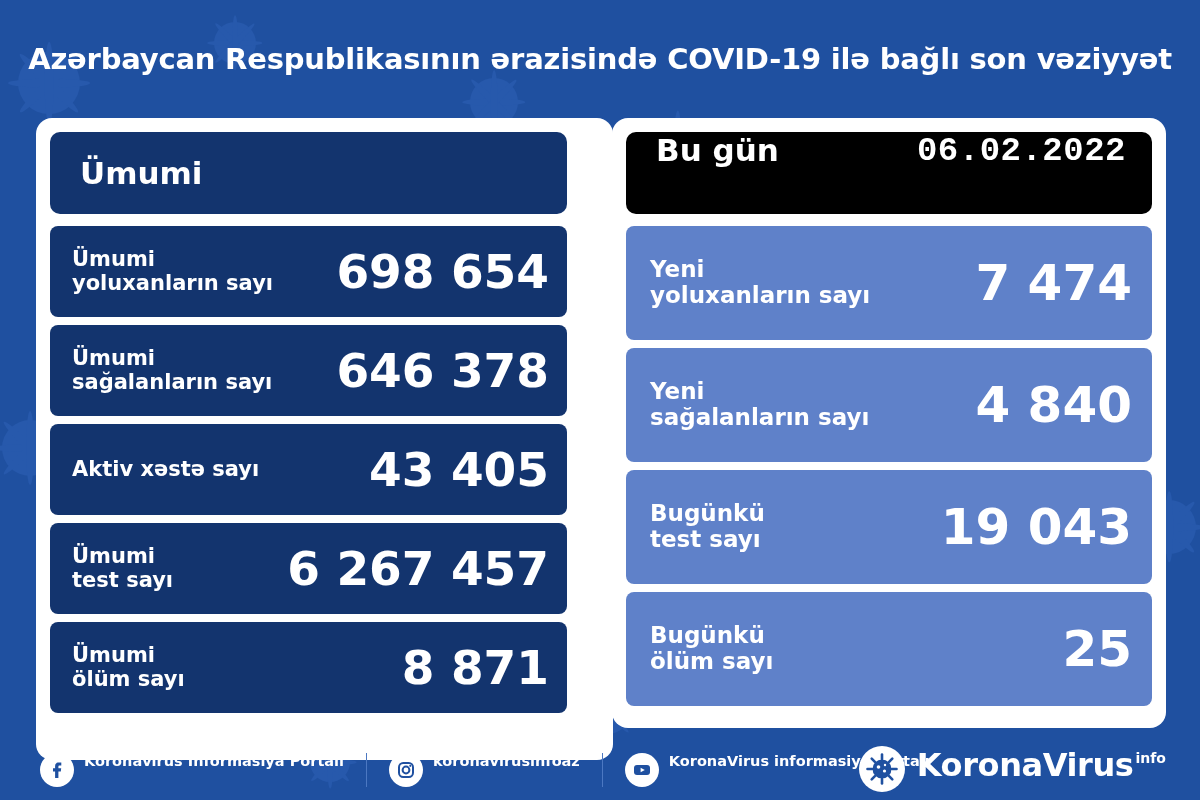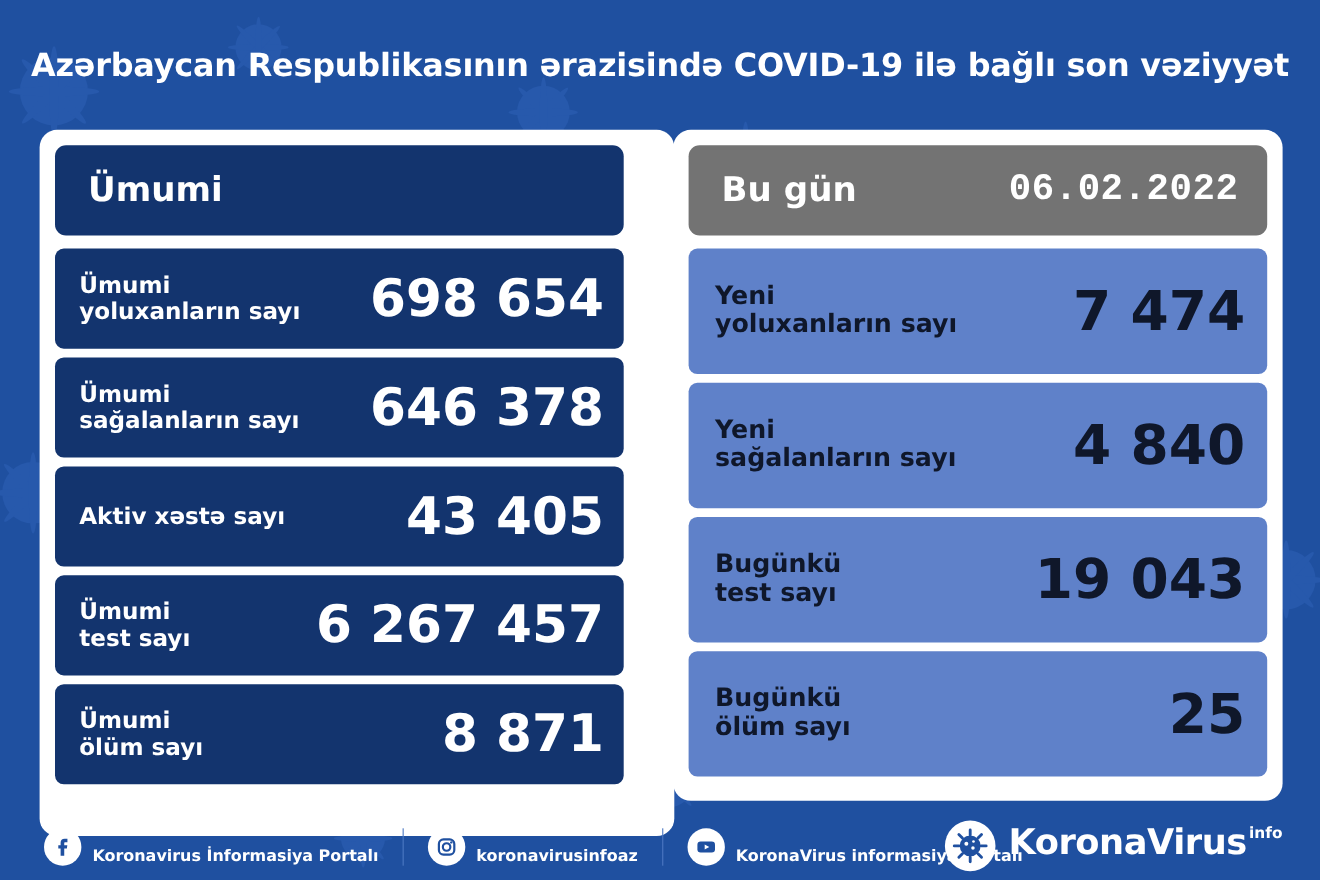--- a/index.html
+++ b/index.html
@@ -153,25 +153,25 @@
     height: 610px;
     background: #ffffff;
     border-radius: 16px;
   }
   .panel-right-header {
     position: absolute;
     left: 14px;
     top: 14px;
     width: 526px;
     height: 82px;
-    background: #737373;
+    background: #000000;
     border-radius: 10px;
     color: #ffffff;
     display: flex;
-    align-items: center;
+    align-items: flex-start;
     justify-content: space-between;
     padding: 0 26px 0 30px;
     box-sizing: border-box;
   }
   .panel-right-header .title {
     font-size: 31px;
     font-weight: bold;
   }
   .panel-right-header .date {
     font-size: 34px;
@@ -184,21 +184,21 @@
     left: 14px;
     top: 108px;
     width: 526px;
     height: 488px;
   }
   .row-right {
     height: 114px;
     background: #5f81c9;
     margin-bottom: 8px;
     padding: 0 20px 0 24px;
-    color: #0f172a;
+    color: #ffffff;
   }
   .row-right:last-child { margin-bottom: 0; }
   .row-right .label { font-size: 23px; }
   .row-right .value { font-size: 50px; }
 
   
   .footer {
     position: absolute;
     left: 0;
     top: 740px;
@@ -207,21 +207,21 @@
     display: flex;
     align-items: center;
   }
   .social {
     display: flex;
     align-items: center;
     margin-left: 40px;
   }
   .social-item {
     display: flex;
-    align-items: flex-end;
+    align-items: flex-start;
     margin-right: 22px;
   }
   .social-item .s-label {
     color: #ffffff;
     font-size: 14.5px;
     font-weight: bold;
     margin-left: 10px;
     white-space: nowrap;
   }
   .s-icon {

